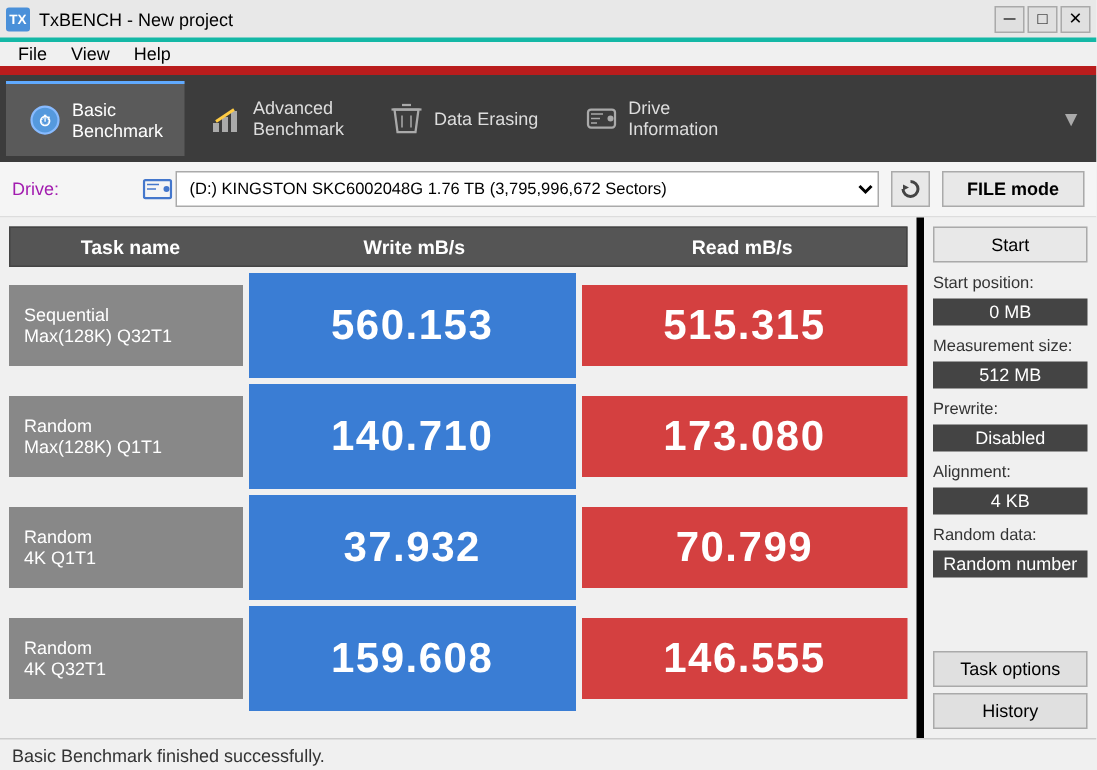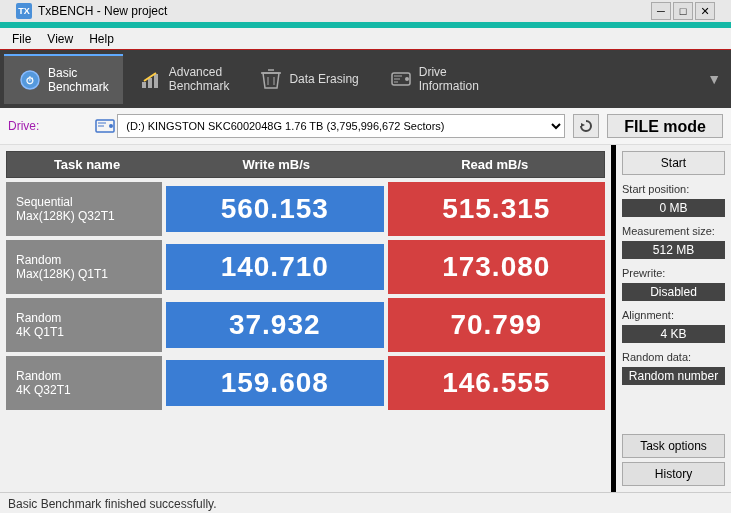--- a/index.html
+++ b/index.html
@@ -10,22 +10,22 @@
       width: 731px;
       height: 513px;
       overflow: hidden;
     }
     
     .title-bar {
       background: #e8e8e8;
       height: 28px;
       display: flex;
       align-items: center;
-      padding: 0 16px;
-      border-bottom: 6px solid #14b8a6;
+      padding: 0 4px;
+      border-bottom: 3px solid #14b8a6;
       justify-content: space-between;
     }
     .title-bar-left {
       display: flex;
       align-items: center;
       gap: 6px;
       font-size: 12px;
     }
     .title-bar-icon {
       width: 16px;
@@ -47,21 +47,21 @@
       font-size: 11px;
       display: flex; align-items:center; justify-content:center;
     }
     
     .menu-bar {
       background: #f0f0f0;
       height: 22px;
       display: flex;
       align-items: center;
       padding: 0 4px;
-      border-bottom: 1px solid #b91c1c;
+      border-bottom: 6px solid #b91c1c;
     }
     .menu-item {
       padding: 2px 8px;
       cursor: pointer;
       font-size: 12px;
     }
     
     .toolbar {
       background: #3c3c3c;
       height: 58px;
@@ -124,21 +124,21 @@
       background: #e8e8e8;
       cursor: pointer;
       display: flex; align-items:center; justify-content:center;
     }
     .file-mode-btn {
       padding: 3px 16px;
       height: 24px;
       border: 1px solid #aaa;
       background: #e8e8e8;
       cursor: pointer;
-      font-size: 16px;
+      font-size: 12px;
       font-weight: bold;
     }
     
     .main-content {
       display: flex;
       height: calc(513px - 28px - 22px - 58px - 36px - 22px);
     }
     
     .bench-area {
       flex: 1;
@@ -176,21 +176,21 @@
       display: flex;
       align-items: center;
     }
     .bench-read {
       flex: 1;
       background: #3a7dd4;
       color: white;
       text-align: center;
       font-size: 28px;
       font-weight: bold;
-      height: 46px;
+      height: 70px;
       display: flex;
       align-items: center;
       justify-content: center;
       letter-spacing: 1px;
     }
     .bench-write {
       flex: 1;
       background: #d44040;
       color: white;
       text-align: center;

